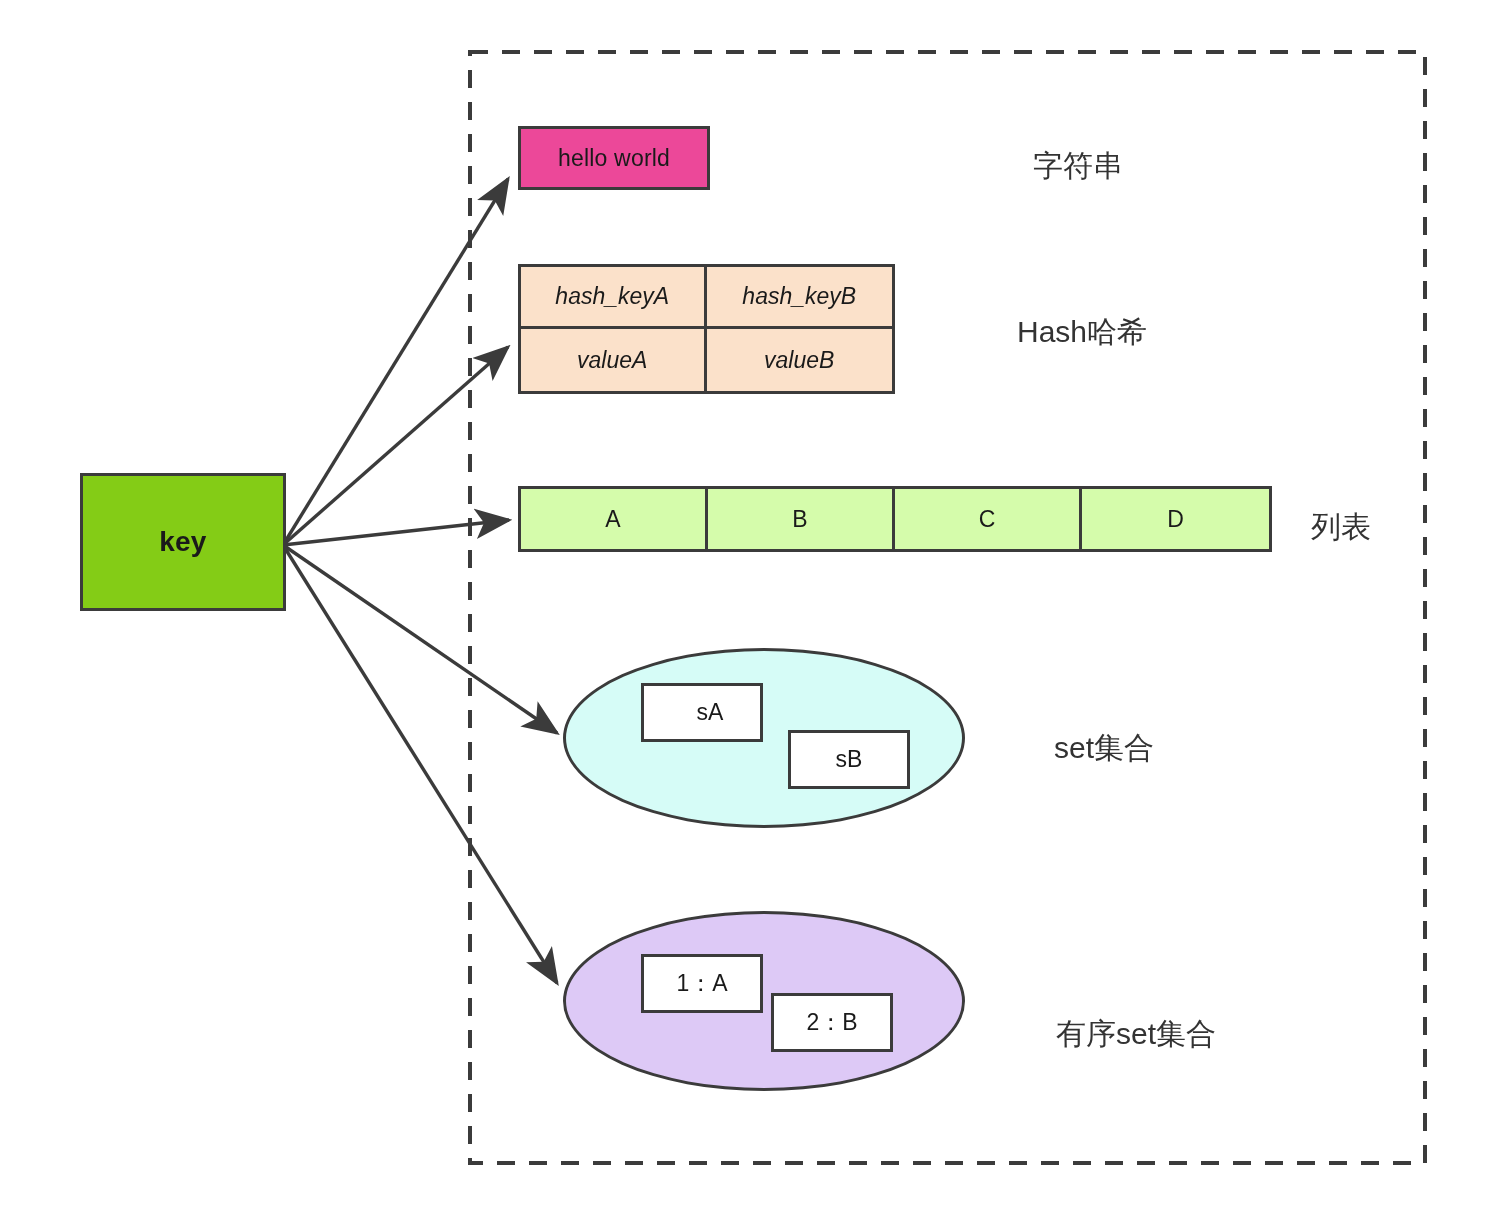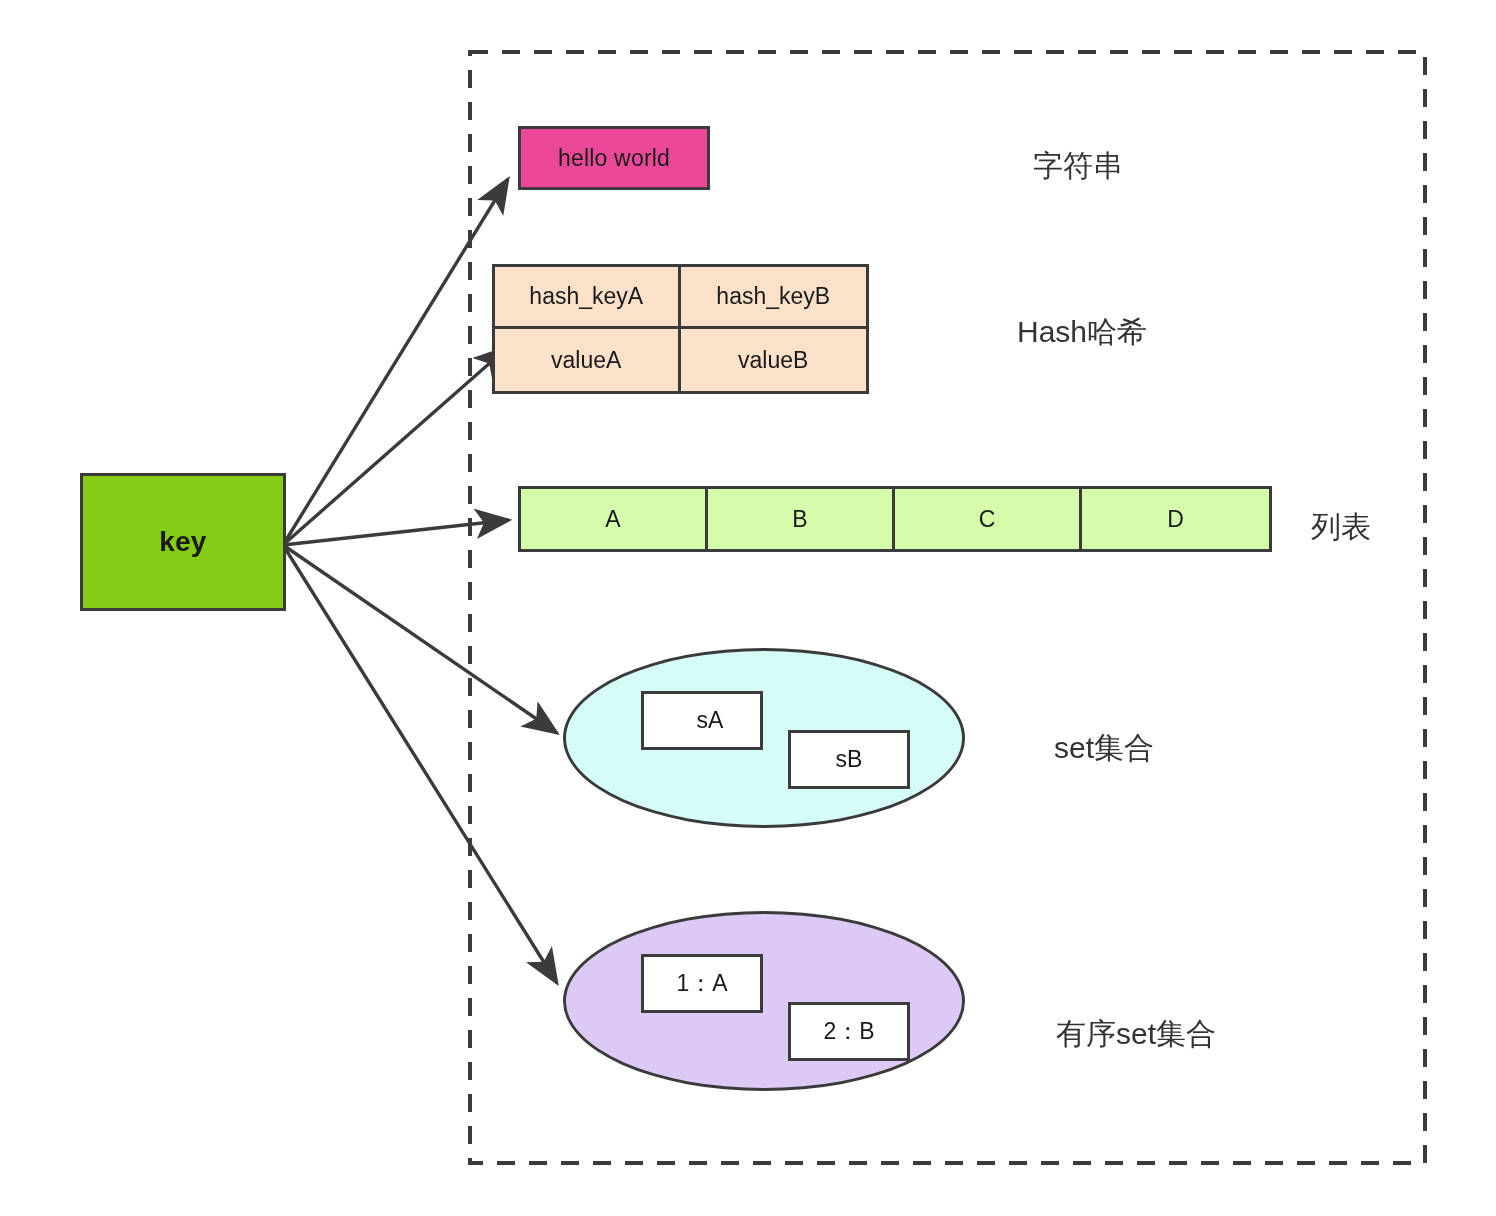--- a/index.html
+++ b/index.html
@@ -55,30 +55,31 @@
     left: 518px;
     top: 126px;
     width: 192px;
     height: 64px;
     background: #ec4899;
     font-size: 23px;
   }
   
   #hash-table {
     position: absolute;
-    left: 492px;
+    left: 518px;
     top: 264px;
     width: 377px;
     height: 130px;
     box-sizing: border-box;
     border: 3px solid #3b3b3b;
     background: #fbe1ca;
     display: grid;
     grid-template-columns: 1fr 1fr;
     grid-template-rows: 1fr 1fr;
+    font-style: italic;
   }
   #hash-table .cell {
     box-sizing: border-box;
     display: flex;
     align-items: center;
     justify-content: center;
     font-size: 23px;
     color: #1a1a1a;
   }
   #hash-table .cell.c1 { border-right: 3px solid #3b3b3b; }
@@ -128,24 +129,24 @@
     box-sizing: border-box;
     border: 3px solid #3b3b3b;
     background: #ffffff;
     display: flex;
     align-items: center;
     justify-content: center;
     font-size: 23px;
     color: #1a1a1a;
   }
   
-  #set-box-a { left: 78px; top: 43px; width: 122px; height: 59px; padding-left: 16px; }
+  #set-box-a { left: 78px; top: 35px; width: 122px; height: 59px; padding-left: 16px; }
   #set-box-b { left: 225px; top: 82px; width: 122px; height: 59px; }
   #zset-box-a { left: 78px; top: 43px; width: 122px; height: 59px; }
-  #zset-box-b { left: 225px; top: 82px; width: 122px; height: 59px; margin-top: 9px; }
+  #zset-box-b { left: 208px; top: 82px; width: 122px; height: 59px; }
   
   .side-label {
     position: absolute;
     font-size: 30px;
     color: #333333;
     white-space: nowrap;
   }
   #label-string { left: 1033px; top: 146px; }
   #label-hash   { left: 1017px; top: 312px; }
   #label-list   { left: 1311px; top: 507px; }

